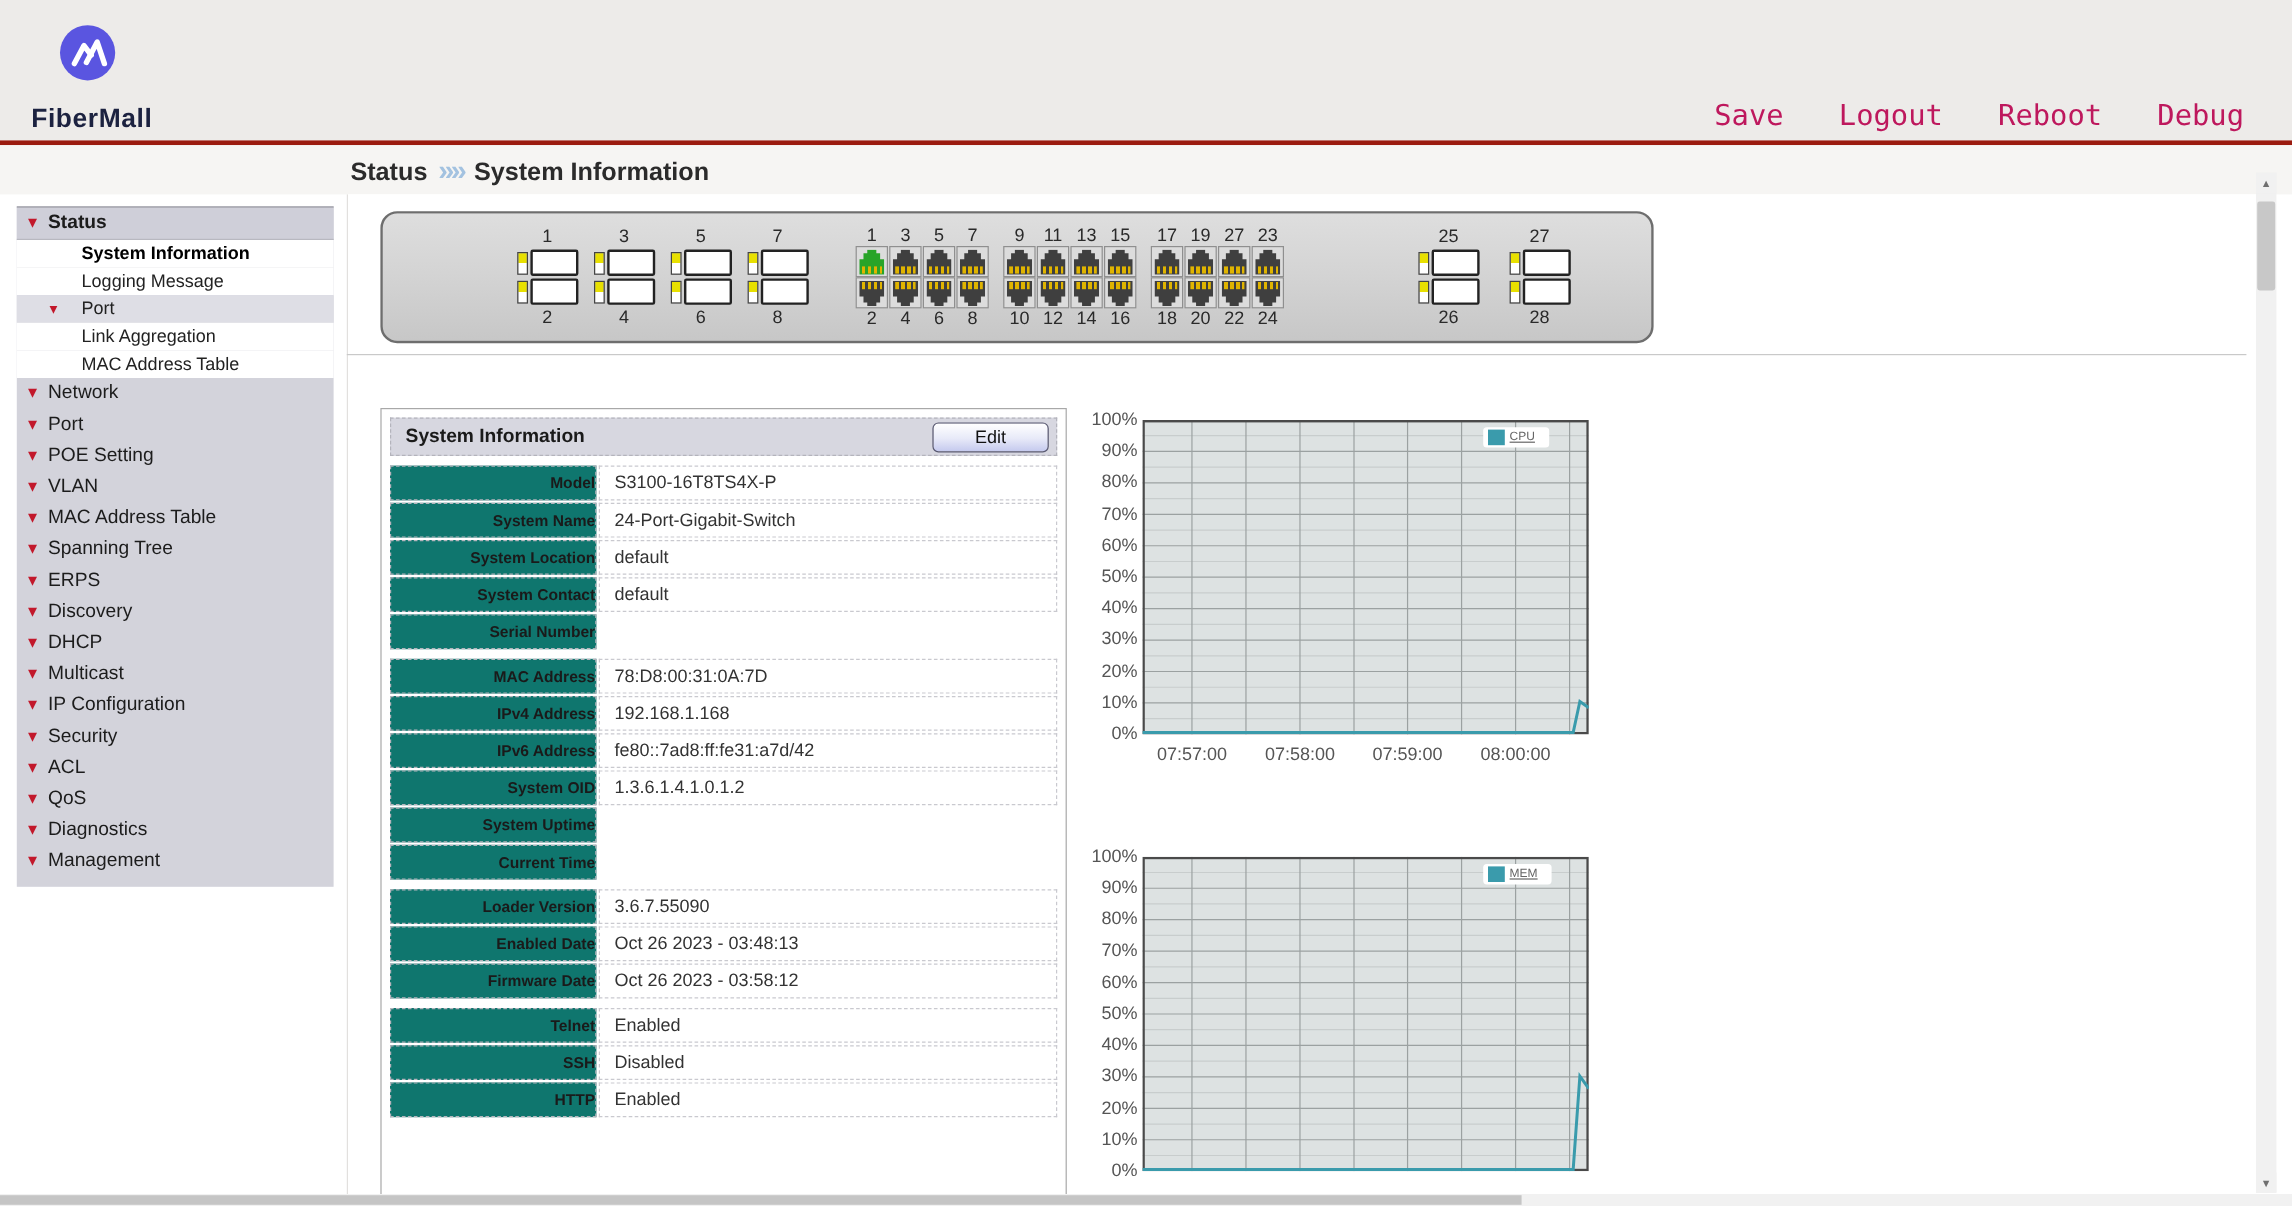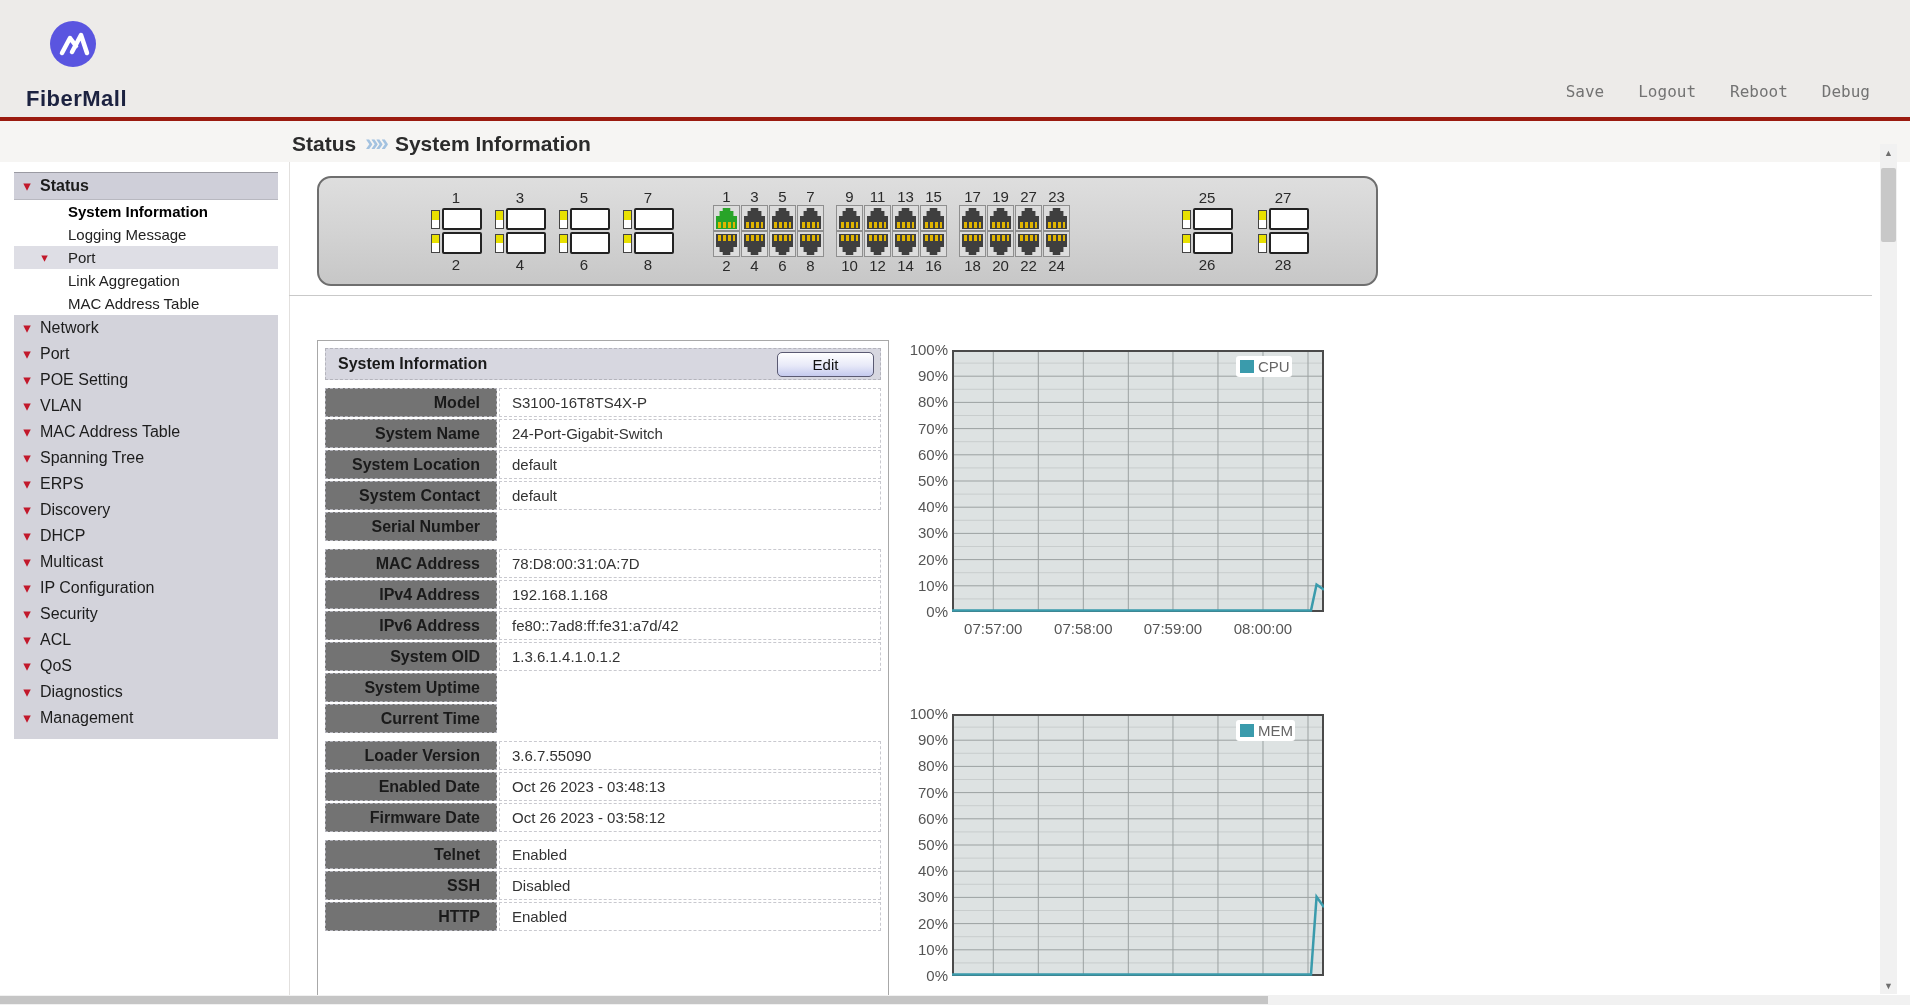--- a/index.html
+++ b/index.html
@@ -8,22 +8,22 @@
     background:#ffffff;
     font-family:"Liberation Sans","DejaVu Sans",sans-serif;
     -webkit-font-smoothing:antialiased;
   }
   
   #header{position:absolute;left:0;top:0;width:1910px;height:117px;background:#edebe9;}
   #logo{position:absolute;left:24px;top:8px;width:120px;height:100px;}
   #logo svg{display:block;}
   #brand-name{position:absolute;left:0px;top:78px;width:120px;text-align:left;
     font-size:22px;font-weight:bold;color:#1c2240;letter-spacing:.5px;padding-left:2px;}
-  #header-links{position:absolute;right:40px;top:82px;display:flex;gap:34px;
-    font-family:"DejaVu Sans Mono","Liberation Mono",monospace;font-size:16px;color:#737373;}
+  #header-links{position:absolute;right:40px;top:82px;display:flex;gap:46px;
+    font-family:"DejaVu Sans Mono","Liberation Mono",monospace;font-size:24px;color:#be185d;}
   #header-links .hlink{cursor:pointer;}
   #redline{position:absolute;left:0;top:117px;width:1910px;height:4px;background:#9b1b0f;}
   #band{position:absolute;left:0;top:121px;width:1910px;height:41px;background:#f6f5f3;}
   #content-bg{position:absolute;left:289px;top:162px;width:1591px;height:843px;background:#ffffff;border-left:1px solid #e2e0de;}
 
   
   #breadcrumb{position:absolute;left:292px;top:127px;height:34px;display:flex;align-items:center;gap:9px;
     font-size:21px;font-weight:bold;color:#2b2b2b;}
   #breadcrumb .sep{color:#a3c2e0;font-size:24px;font-weight:bold;letter-spacing:-3px;margin-top:-3px;}
 
@@ -69,32 +69,32 @@
   #sysinfo{position:absolute;left:317px;top:340px;width:572px;height:700px;
     border:1px solid #a8a8a8;background:#fff;padding:7px;box-sizing:border-box;}
   #sysinfo-header{height:32px;background:#d7d7e0;border:1px dashed #b4b4bc;
     display:flex;align-items:center;justify-content:space-between;padding:0 6px 0 12px;box-sizing:border-box;}
   #sysinfo-title{font-size:16px;font-weight:bold;color:#1a1a1a;}
   #edit-btn{width:97px;height:25px;border:1px solid #5a5a72;border-radius:5px;
     background:linear-gradient(180deg,#ffffff 0%,#e7e9f8 55%,#c5caee 100%);
     font-size:15px;color:#111;cursor:pointer;font-family:inherit;}
   .si-group{margin-top:8px;}
   .si-row{display:flex;gap:2px;margin-bottom:2px;}
-  .si-label{width:172px;height:29px;background:#737373;border:1px dashed #b4b4bc;box-sizing:border-box;
-    display:flex;align-items:center;justify-content:flex-end;padding-right:16px;
-    font-size:16px;font-weight:bold;color:#1a1a1a;}
+  .si-label{width:172px;height:29px;background:#0f766e;border:1px dashed #b4b4bc;box-sizing:border-box;
+    display:flex;align-items:center;justify-content:flex-end;padding-right:0;
+    font-size:13px;font-weight:bold;color:#1a1a1a;}
   .si-value{flex:1;height:29px;border:1px dashed #c9c9cf;box-sizing:border-box;
     display:flex;align-items:center;padding-left:12px;font-size:15px;color:#333;background:#fff;}
 
   
   .chart{position:absolute;left:890px;width:470px;}
   .chart .ylab{position:absolute;width:58px;text-align:right;font-size:15px;color:#555;}
   .chart .plot{position:absolute;left:62px;top:10px;}
   .chart .legend{position:absolute;display:flex;align-items:center;gap:4px;
-    background:#ffffff;border-radius:3px;padding:2px 2px 2px 4px;font-size:15px;color:#666;}
+    background:#ffffff;border-radius:3px;padding:2px 12px 2px 4px;font-size:10px;color:#666;text-decoration:underline;}
   .chart .legend .sw{width:14px;height:13px;}
   .chart .xlab{position:absolute;width:80px;text-align:center;font-size:15px;color:#555;}
 
   
   #vscroll{position:absolute;right:13px;top:144px;width:17px;height:850px;background:#f1f1f1;}
   #vscroll .arr{position:absolute;left:0;width:17px;height:17px;color:#6f6f6f;font-size:9px;
     display:flex;align-items:center;justify-content:center;background:#f1f1f1;cursor:pointer;}
   #vscroll .arr.up{top:0;}
   #vscroll .arr.down{bottom:0;}
   #vthumb{position:absolute;left:1px;top:24px;width:15px;height:74px;background:#c8c8c8;border-radius:2px;cursor:pointer;}

